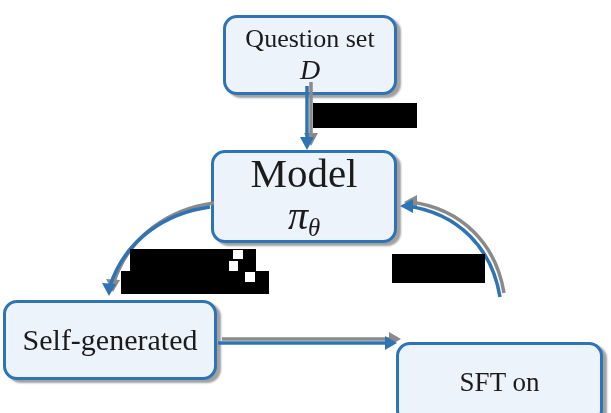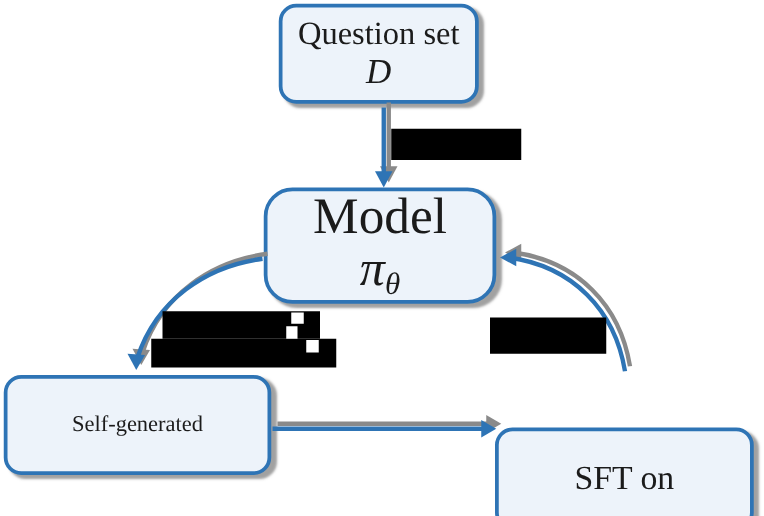--- a/index.html
+++ b/index.html
@@ -17,23 +17,23 @@
   }
   .box{
     position:absolute;box-sizing:border-box;
     background:var(--fill);
     border:3px solid var(--accent);
     border-radius:14px;
     box-shadow:4px 3px 2px rgba(110,110,110,0.65);
     display:flex;flex-direction:column;align-items:center;justify-content:center;
     text-align:center;z-index:1;line-height:1.18;
   }
-  #question-box{left:223px;top:3px;width:160px;height:80px;font-size:26px;}
-  #model-box{left:211px;top:150px;width:186px;height:93px;border-radius:23px;}
-  #selfgen-box{left:3px;top:300px;width:214px;height:80px;font-size:18px;}
+  #question-box{left:223px;top:15px;width:174px;height:80px;font-size:26px;}
+  #model-box{left:211px;top:150px;width:186px;height:93px;}
+  #selfgen-box{left:3px;top:300px;width:214px;height:80px;font-size:30px;}
   #sft-box{left:396px;top:298px;width:207px;height:82px;font-size:27px;margin-top:44px;}
   .model-title{font-size:41px;line-height:1.02;}
   .pi-line{font-size:40px;line-height:1.0;margin-top:1px;}
   .script-d{font-style:italic;font-size:28px;line-height:1.1;}
   .mvar{font-style:italic;}
   .subscript{font-size:0.62em;vertical-align:-0.28em;}
   svg.arrows{position:absolute;left:0;top:0;z-index:2;pointer-events:none;}
   .arrow-line{stroke:var(--accent);stroke-width:3.5;fill:none;}
   .arrow-head{fill:var(--accent);stroke:none;}
   .shadow-line{stroke:var(--shadow);stroke-width:3.5;fill:none;}

